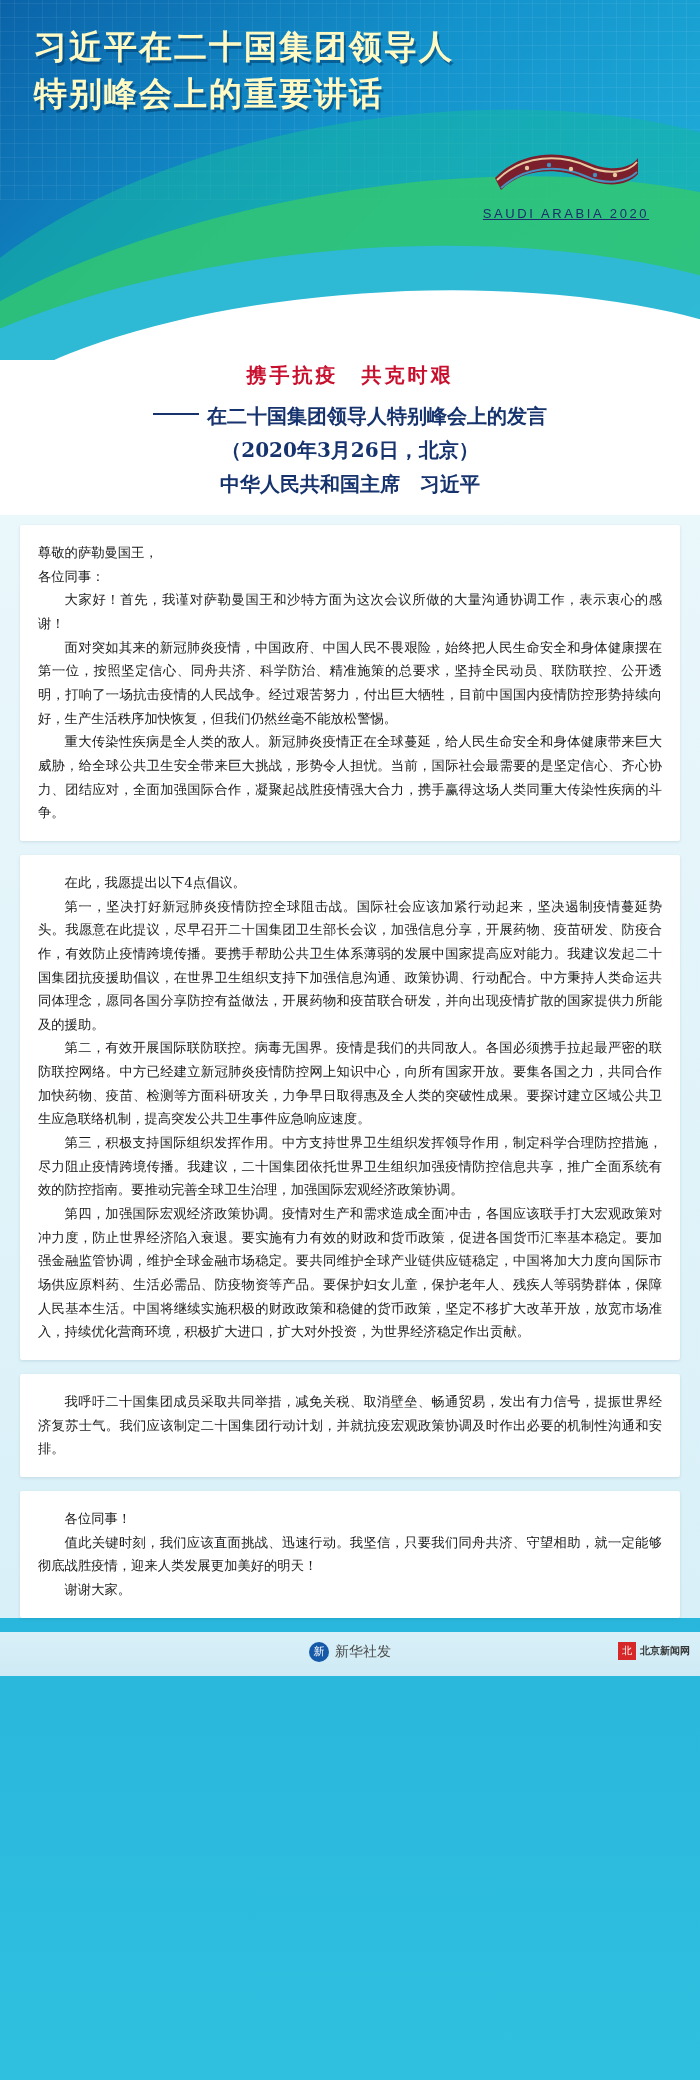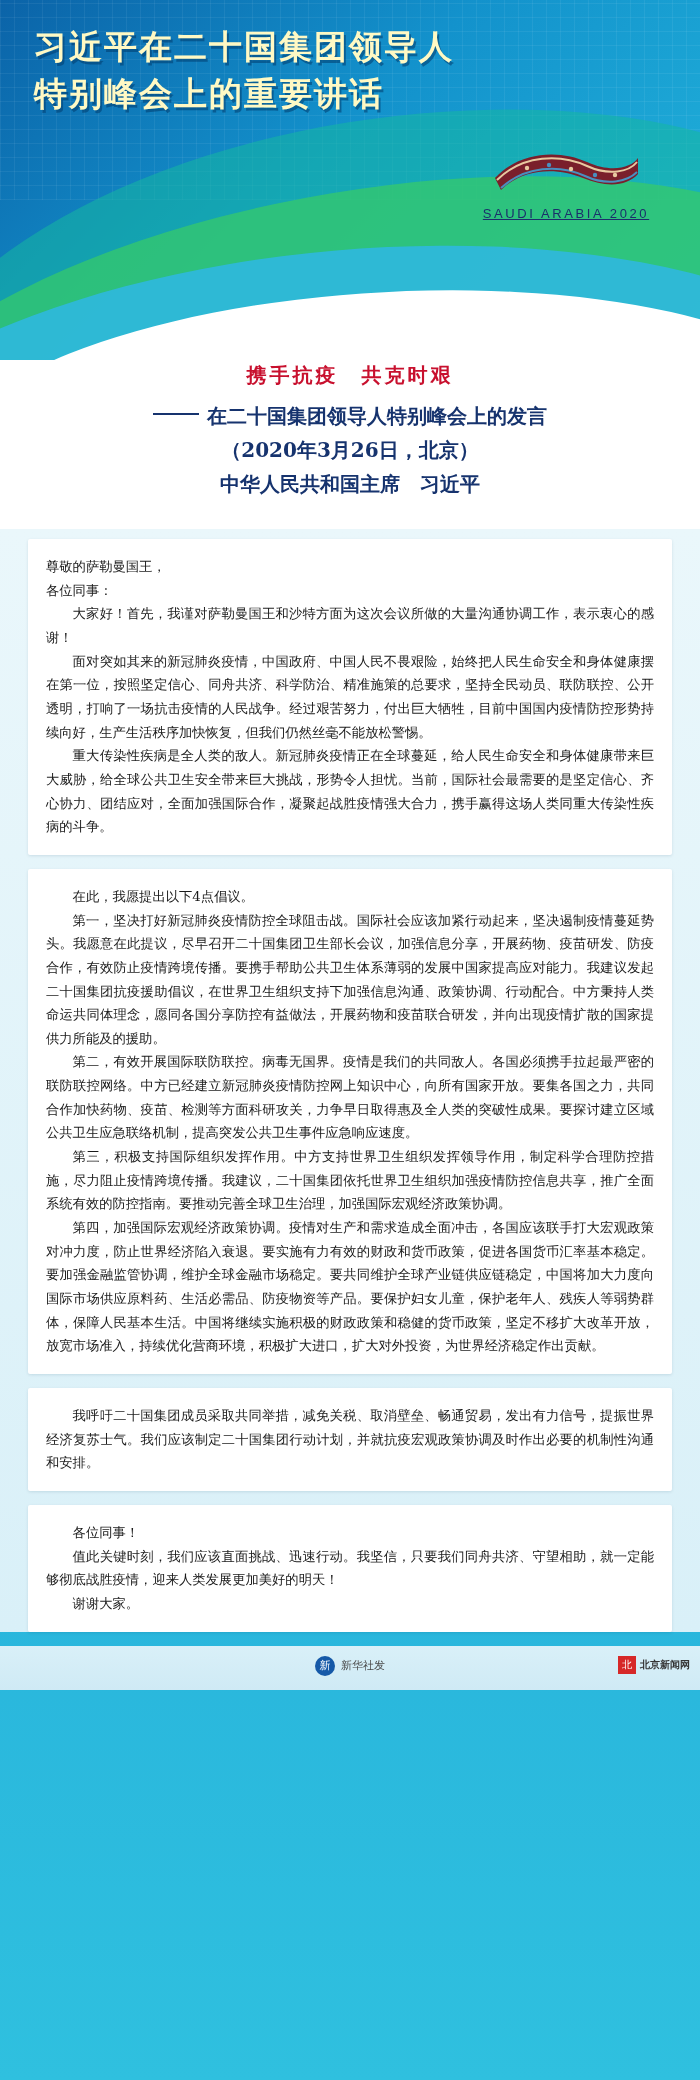--- a/index.html
+++ b/index.html
@@ -120,21 +120,21 @@
     letter-spacing: 2.6px;
     color: #1b2f6b;
     margin-top: 8px;
     text-decoration: underline;
   }
 
   
   .title-block {
     position: relative;
     background: #ffffff;
-    padding: 2px 0 28px;
+    padding: 2px 0 14px;
     text-align: center;
   }
   .doc-title {
     color: #c8102e;
     font-family: "DejaVu Serif", serif;
     font-weight: bold;
     font-size: 20px;
     letter-spacing: 3px;
     margin: 0 0 10px;
   }
@@ -151,21 +151,21 @@
     border-top: 2px solid #16336e;
     vertical-align: middle;
     margin-right: 8px;
     position: relative;
     top: -4px;
   }
 
   
   .content {
     background: linear-gradient(180deg,#eaf7fb 0%, #d9f0f8 100%);
-    padding: 10px 12px 0;
+    padding: 10px 4px 0;
   }
   .card {
     background: #ffffff;
     margin: 0 16px 14px;
     padding: 16px 18px 16px;
     border-radius: 2px;
     box-shadow: 0 1px 3px rgba(0,60,90,.12);
   }
   .card p {
     margin: 0;
@@ -195,21 +195,21 @@
   }
   .xh-circle {
     width: 20px; height: 20px;
     border-radius: 50%;
     background: #1559a8;
     display: flex; align-items: center; justify-content: center;
     color: #fff; font-size: 11px;
     font-family: "DejaVu Serif", serif;
   }
   .footer-text {
-    font-size: 11px;
+    font-size: 14px;
     color: #4a4a4a;
     font-family: "DejaVu Serif", serif;
   }
   .footer-right {
     position: absolute;
     right: 10px;
     top: 10px;
     display: flex;
     align-items: center;
     gap: 4px;

